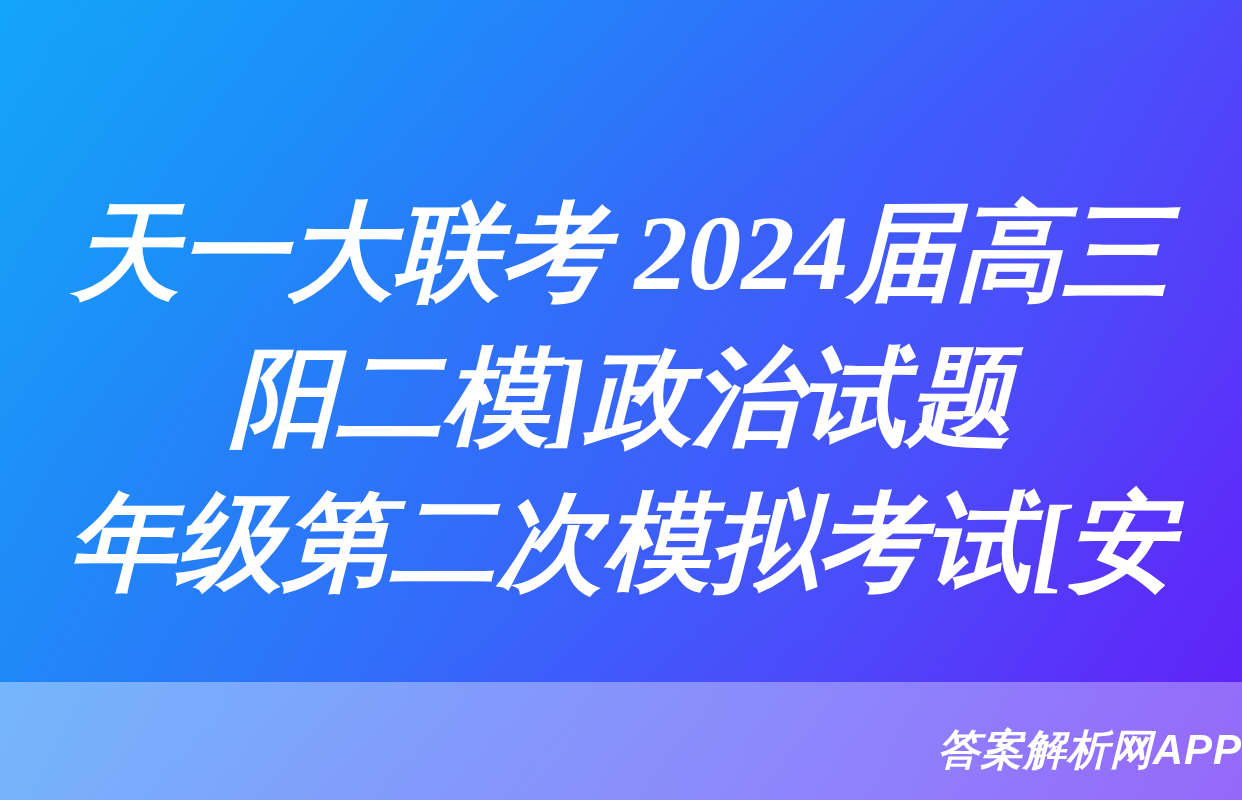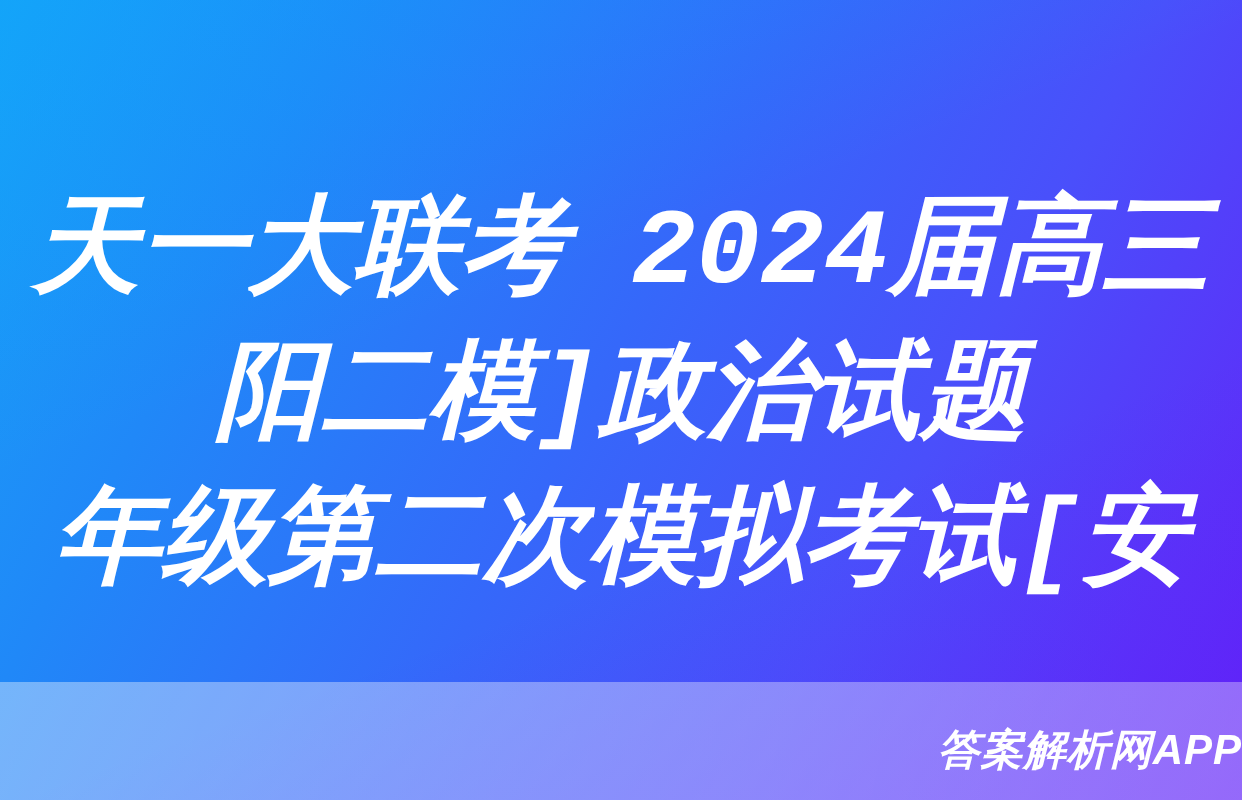--- a/index.html
+++ b/index.html
@@ -53,21 +53,21 @@
 
   .title-line {
     color: #ffffff;
     font-size: 107px;
     line-height: 145px;
     font-weight: 700;
     font-style: italic;
     letter-spacing: 0px;
     white-space: nowrap;
     text-align: center;
-    font-family: Liberation Mono, monospace;
+    font-family: Liberation Serif, serif;
     text-rendering: geometricPrecision;
   }
 
   .watermark-band {
     position: absolute;
     left: 0;
     right: 0;
     top: 682px;
     height: 136px;
     background: linear-gradient(100deg,

